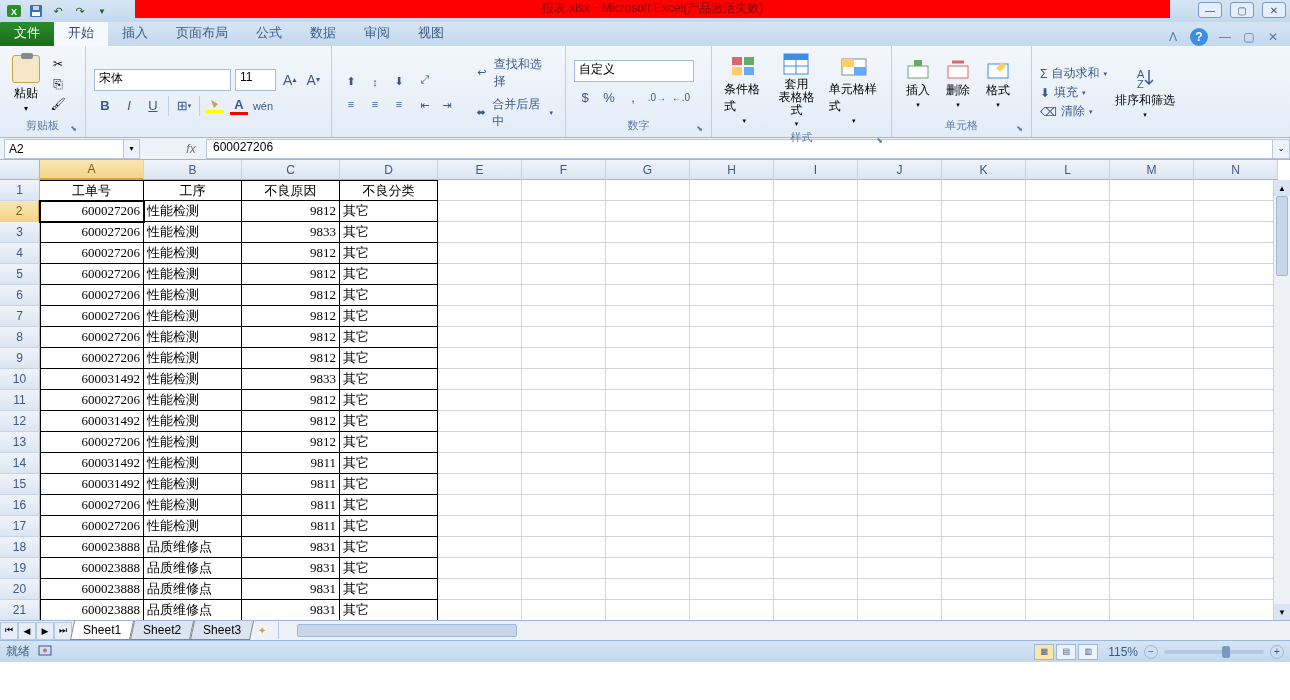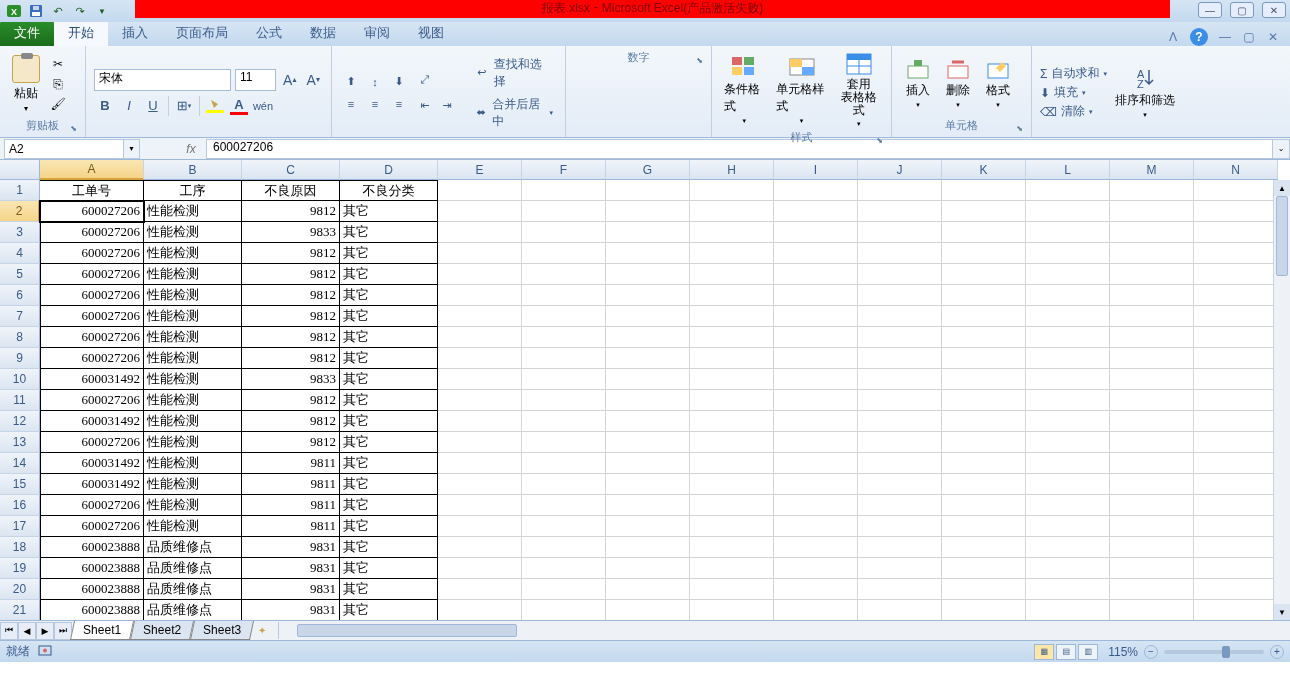--- a/index.html
+++ b/index.html
@@ -258,53 +258,63 @@
         <div class="long-btn">
           <span class="ico">⬌</span>
           <span>合并后居中</span>
           <span style="font-size:7px;">▾</span>
         </div>
       </div>
     </div>
   </div>
 
   <div class="group" style="width:146px;">
+    <div style="display:flex;flex-direction:column;justify-content:center;flex:1;">
+      <div class="num-select">自定义</div>
+      <div class="num-row">
+        <div class="fmt-btn">$</div>
+        <div class="fmt-btn">%</div>
+        <div class="fmt-btn">,</div>
+        <div class="fmt-btn" style="font-size:10px;">.0→</div>
+        <div class="fmt-btn" style="font-size:10px;">←.0</div>
+      </div>
+    </div>
     <div class="group-label">数字</div>
   </div>
 
   <div class="group" style="width:180px;">
     <div class="group-content">
       <div class="style-big">
         <svg class="style-icon" width="28" height="24">
             <rect x="2" y="2" width="10" height="8" fill="#d66"></rect>
             <rect x="14" y="2" width="10" height="8" fill="#6a6"></rect>
             <rect x="2" y="12" width="10" height="8" fill="#fc6"></rect>
             <rect x="14" y="12" width="10" height="8" fill="#6af"></rect>
           </svg>
         <span>条件格式</span>
           <span style="font-size:7px;">▾</span>
       </div>
       <div class="style-big">
         <svg class="style-icon" width="28" height="24">
-            <rect x="2" y="4" width="24" height="16" fill="#fff" stroke="#888"></rect>
-            <rect x="2" y="4" width="12" height="8" fill="#fc6"></rect>
-            <rect x="14" y="12" width="12" height="8" fill="#6af"></rect>
-          </svg>
-        <span>单元格样式</span>
-          <span style="font-size:7px;">▾</span>
-      </div>
-      <div class="style-big">
-        <svg class="style-icon" width="28" height="24">
             <rect x="2" y="2" width="24" height="20" fill="#fff" stroke="#3a8ee6"></rect>
             <rect x="2" y="2" width="24" height="6" fill="#3a8ee6"></rect>
             <line x1="2" y1="14" x2="26" y2="14" stroke="#3a8ee6"></line>
             <line x1="14" y1="2" x2="14" y2="22" stroke="#3a8ee6"></line>
           </svg>
         <span style="white-space:pre-line;text-align:center;line-height:1.1;">套用
 表格格式</span>
+          <span style="font-size:7px;">▾</span>
+      </div>
+      <div class="style-big">
+        <svg class="style-icon" width="28" height="24">
+            <rect x="2" y="4" width="24" height="16" fill="#fff" stroke="#888"></rect>
+            <rect x="2" y="4" width="12" height="8" fill="#fc6"></rect>
+            <rect x="14" y="12" width="12" height="8" fill="#6af"></rect>
+          </svg>
+        <span>单元格样式</span>
           <span style="font-size:7px;">▾</span>
       </div>
     </div>
     <div class="group-label" style="padding-right:0;">样式</div>
   </div>
 
   <div class="group" style="width:140px;">
     <div class="group-content">
       <div class="cell-big">
         <svg class="cell-icon" width="24" height="20">

